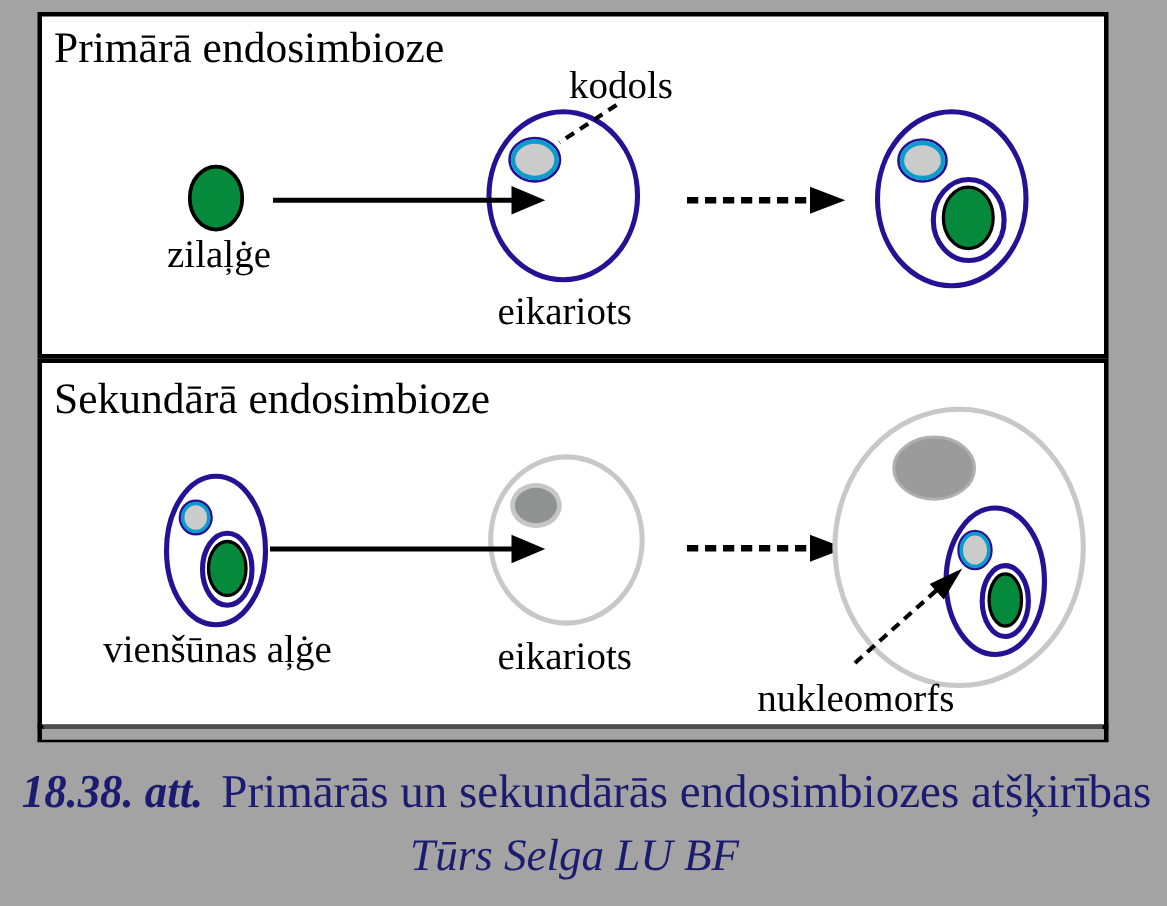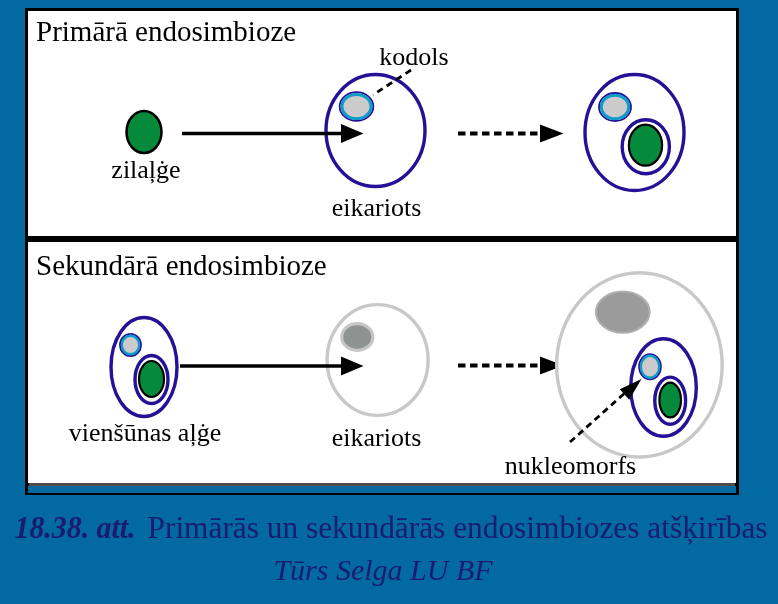--- a/index.html
+++ b/index.html
@@ -1,16 +1,16 @@
 <!DOCTYPE html>
 <html><head>
 <meta charset="utf-8">
 <style>
   html,body{margin:0;padding:0;background:#ffffff;}
-  #stage{position:relative;width:778px;height:604px;background:#0369a1;overflow:hidden;}
+  #stage{position:relative;width:778px;height:604px;background:#a3a3a3;overflow:hidden;}
   svg text{font-family:"Liberation Serif",serif;}
 </style>
 </head>
 <body>
 <div id="stage">
 <svg width="778" height="604" viewBox="0 0 778 604">
 
   <rect x="26.5" y="9.5" width="711" height="228" fill="#ffffff" stroke="#000000" stroke-width="3"></rect>
   <rect x="26.5" y="240.5" width="711" height="244" fill="#ffffff" stroke="#000000" stroke-width="3"></rect>
   <line x1="29" y1="484.5" x2="735" y2="484.5" stroke="#4d4d4d" stroke-width="3"></line>

